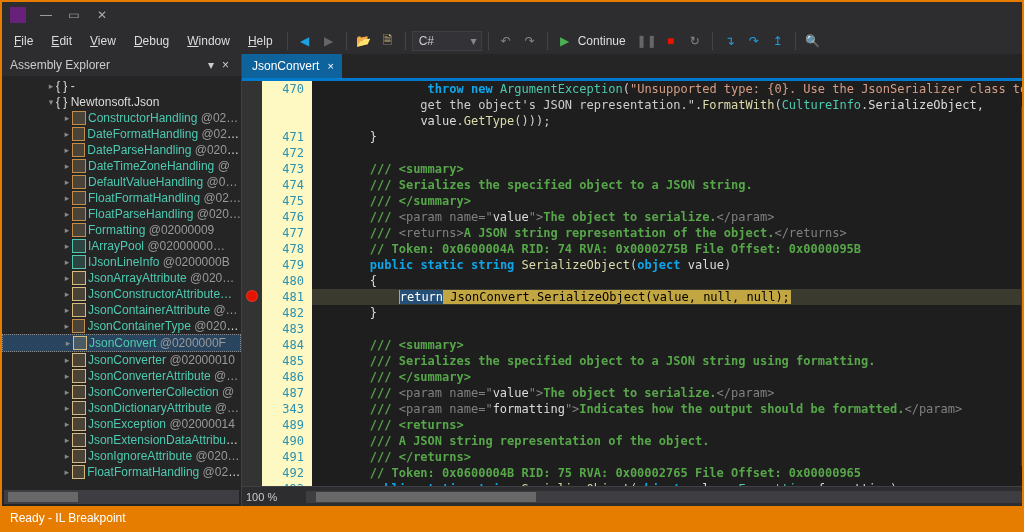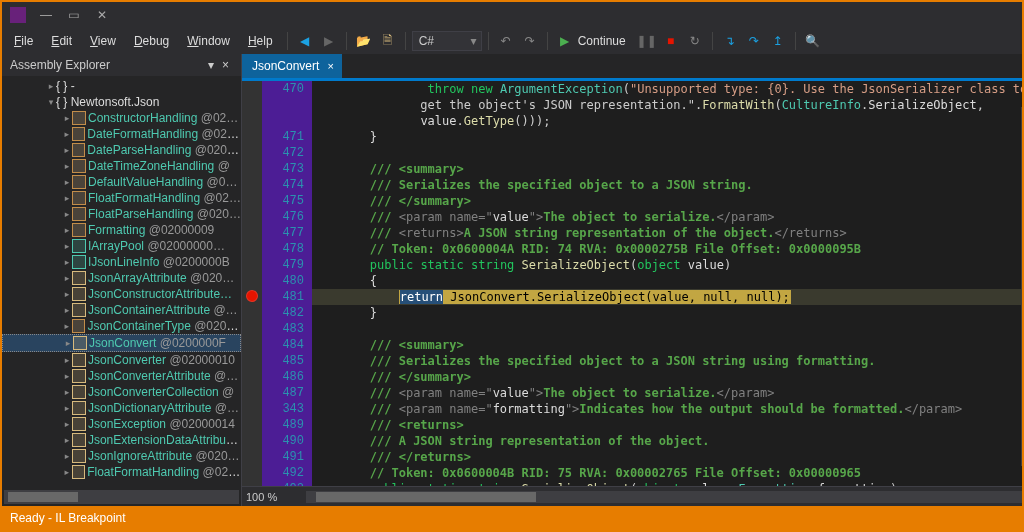--- a/index.html
+++ b/index.html
@@ -116,28 +116,27 @@
 .tab-underline { height: 2px; background: #007acc; }
 
 .editor-body { flex:1; display:flex; overflow:hidden; font-family: Consolas, monospace; font-size: 12px; position:relative; border-top:1px solid #007acc;}
 .gutter-bp { width: 20px; background: #333333; }
 .gutter-bp .bp { width: 12px; height:12px; border-radius:50%; background:#e51400; border:1px solid #fff2; margin: 1px auto; }
 .gutter-ln {
   width: 50px;
   text-align: right;
   color: #2b91af;
   padding-right: 8px;
-  background: #4c1d95;
-  font-family: Liberation Mono, monospace;
+  background: #fef9c3;
 }
 .gutter-ln div, .gutter-bp div.row { height: 16px; line-height:16px; }
 .code { flex:1; overflow:hidden; }
 .code .ln { height:16px; line-height:16px; white-space: pre; }
 .code .ln.hl { background: #3a3a2e; }
-.kw { color: #22c55e; }
+.kw { color: #0ea5e9; font-weight: bold; }
 .type { color: #4ec9b0; }
 .str { color: #d69d85; }
 .cm { color: #57a64a; font-weight: bold; }
 .name { color: #dcdcaa; }
 .txt { color: #dcdcdc; }
 .xmltag { color: #808080; }
 .hl-y { background: #c2a642; color: #000; padding:0 1px; }
 .sel-b { background: #264f78; }
 
 .zoom-bar {

